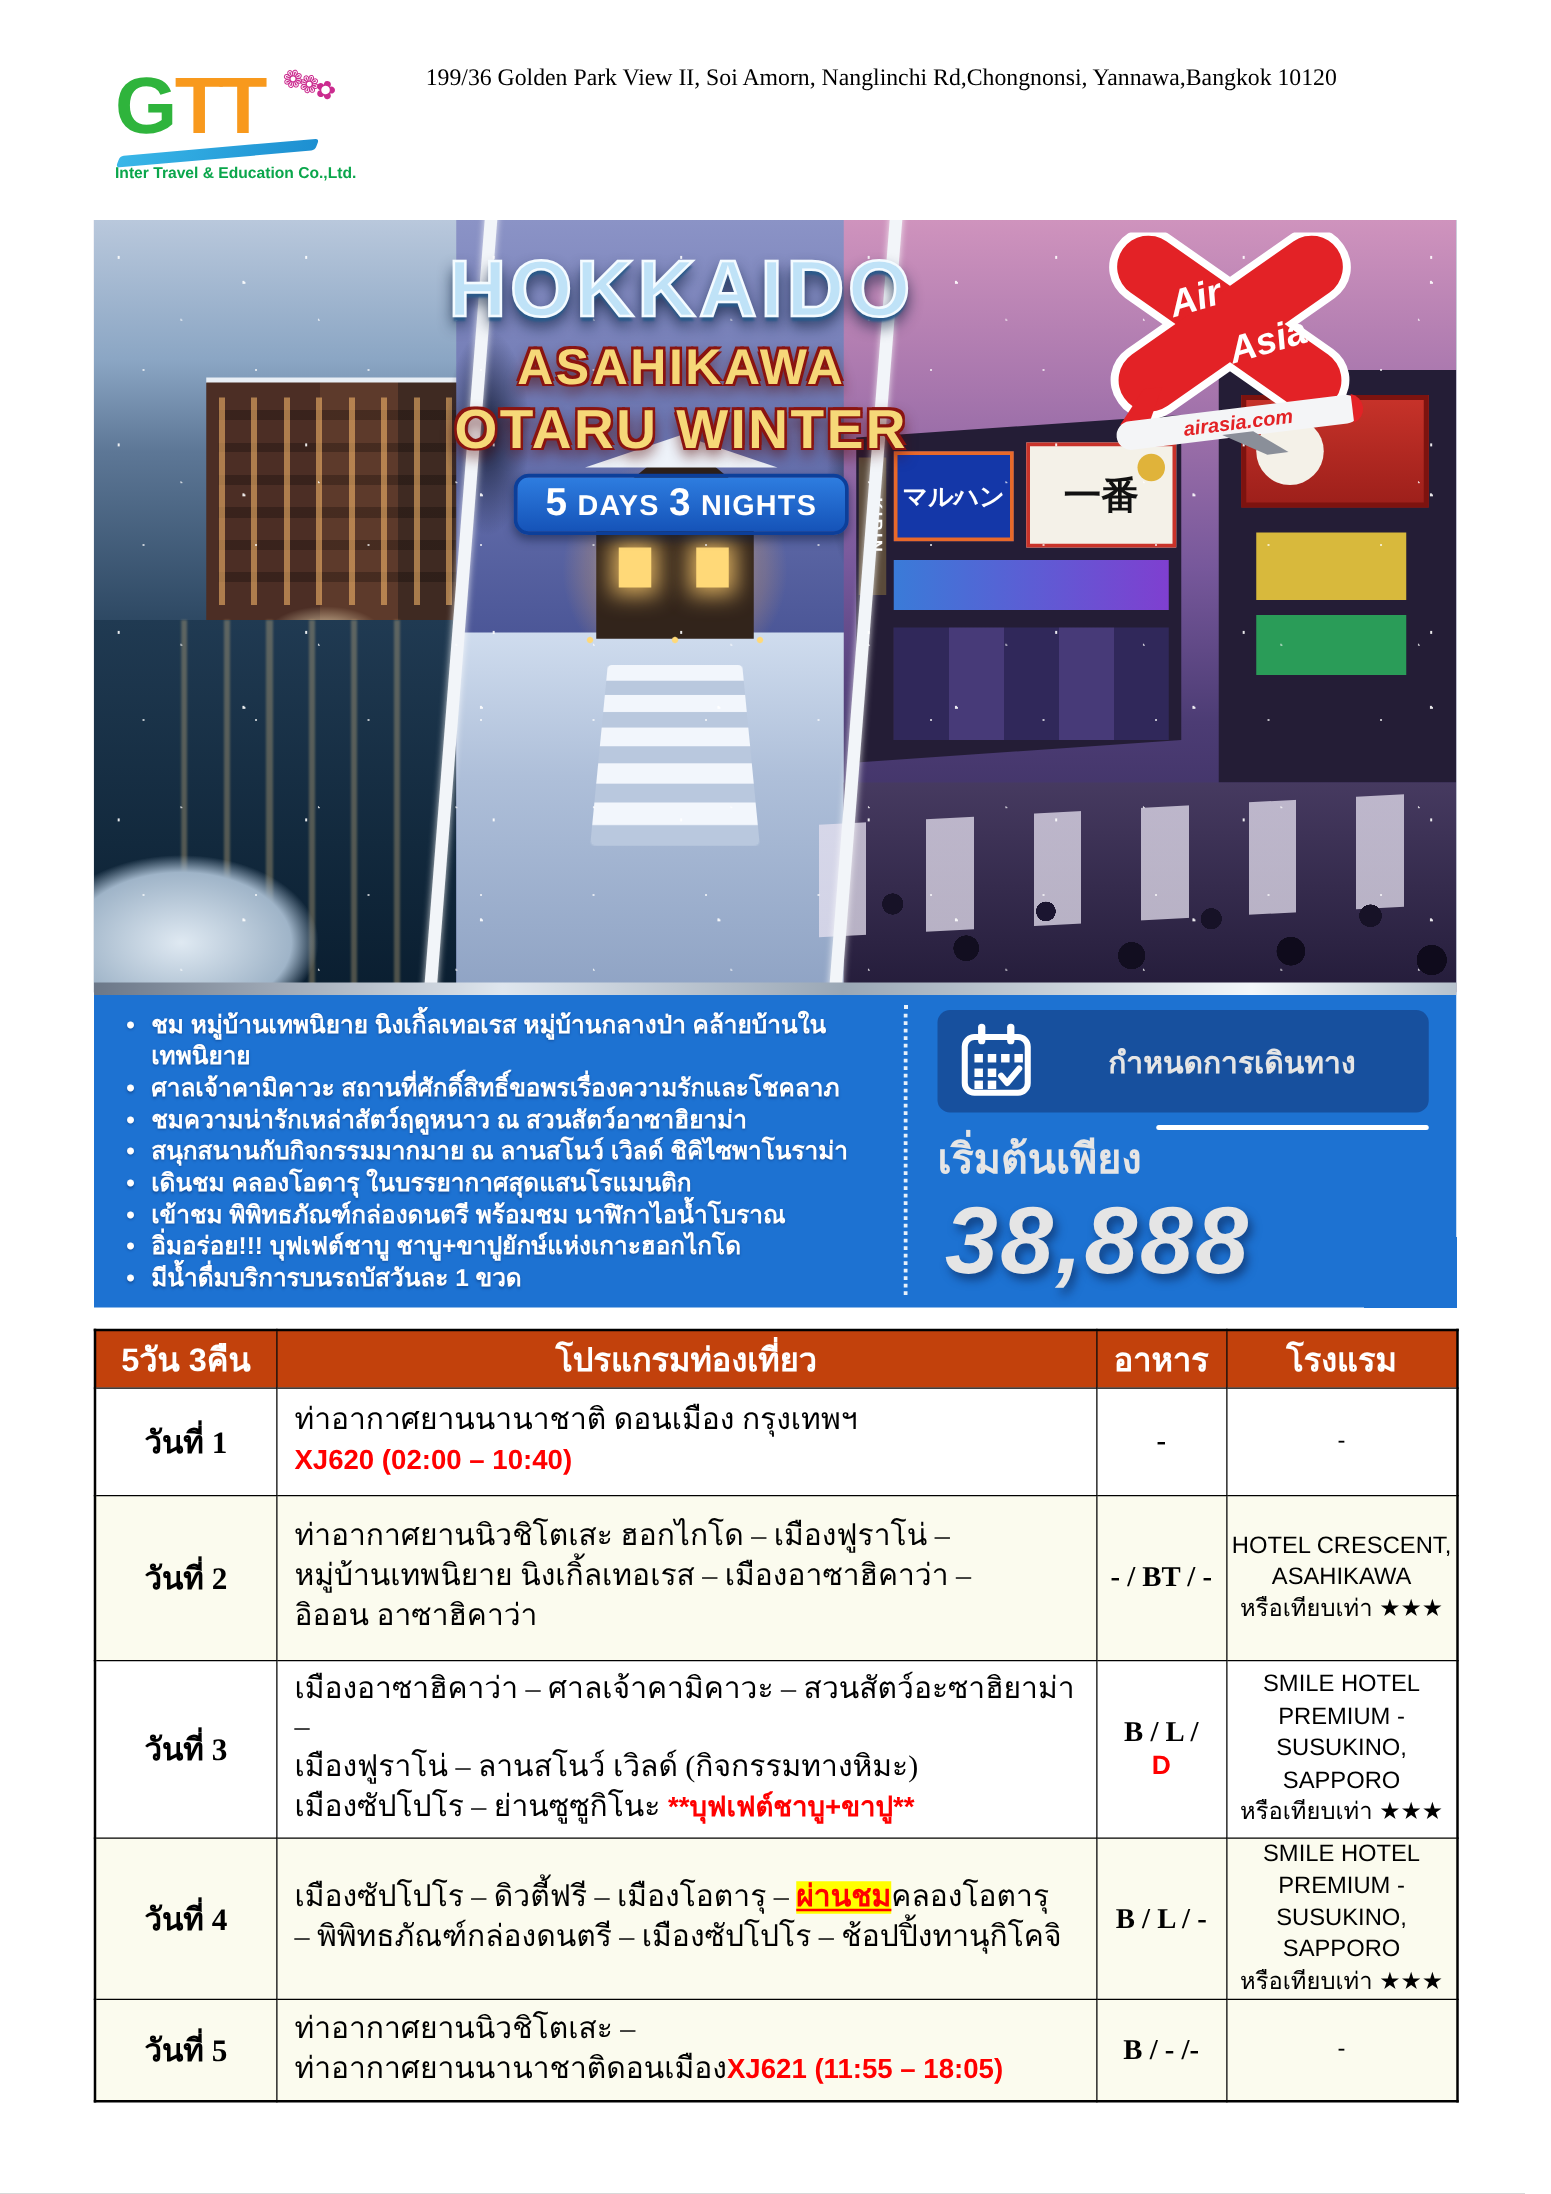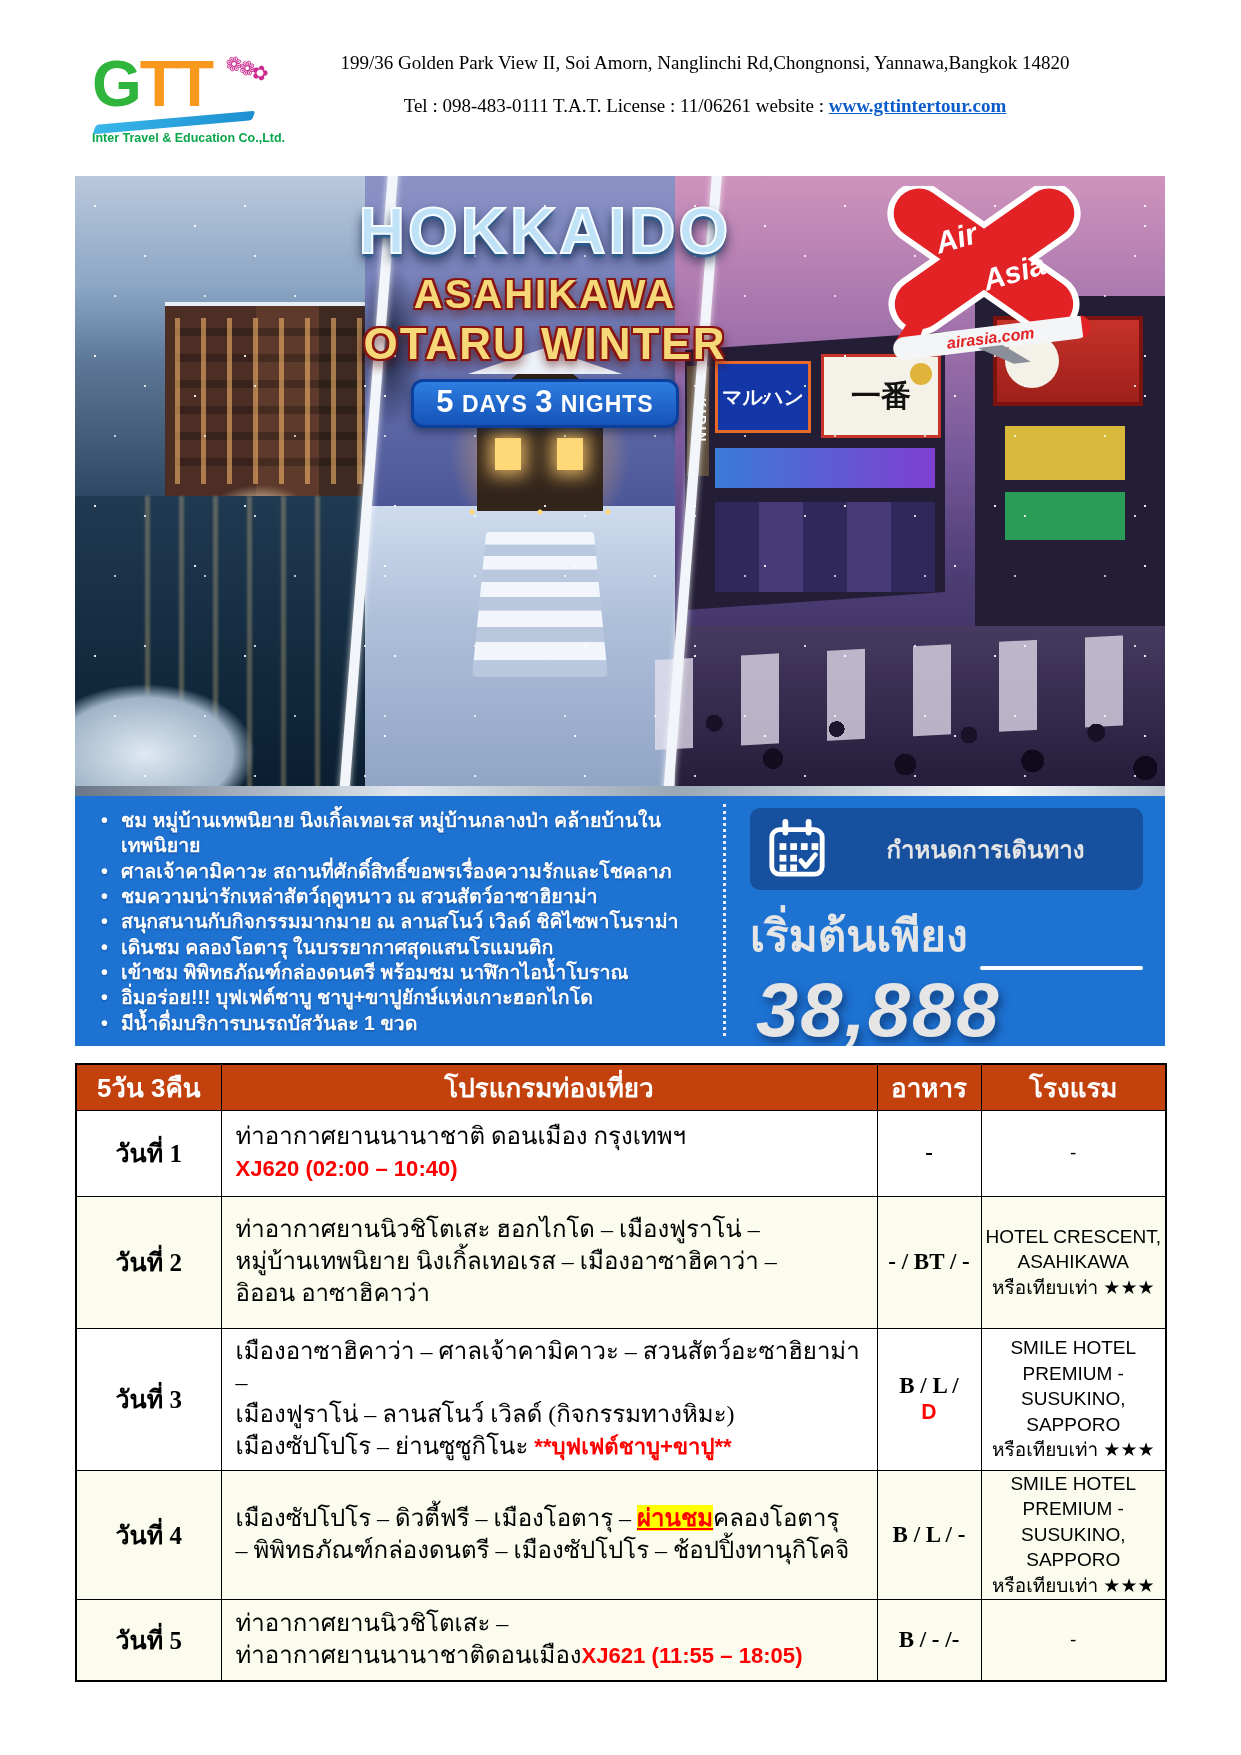--- a/index.html
+++ b/index.html
@@ -133,21 +133,21 @@
   .hl-list li { position:relative; padding-left:24px; color:#fff; font-weight:700; font-size:19.5px; line-height:1.3;
     text-shadow:0 1px 2px rgba(0,30,80,.4); }
   .hl-list li:before { content:"•"; position:absolute; left:4px; }
   .vdots { border-left:3px dotted rgba(255,255,255,.9); margin:10px 0; }
   .offer { flex:1; padding:14px 22px 0 24px; color:#e5e5e5; }
   .sched { display:flex; align-items:center; gap:16px; background:#17509e; border-radius:10px; padding:10px 16px; }
   .cal { width:62px; height:62px; flex:none; }
   .sched-txt { text-align:center; flex:1; }
   .sched-l1 { font-size:24px; font-weight:600; }
   .sched-l2 { font-size:26px; font-weight:600; margin-top:2px; }
-  .from { display:flex; align-items:flex-end; gap:12px; margin-top:10px; font-size:44px; font-weight:800; }
+  .from { display:flex; align-items:flex-start; gap:12px; margin-top:10px; font-size:33px; font-weight:800; }
   .from:after { content:""; flex:1; height:4px; background:#fff; border-radius:2px; }
   .price { font-size:76px; font-weight:800; font-style:italic; letter-spacing:2px; line-height:1; margin:2px 0 0 6px;
     text-shadow:3px 5px 8px rgba(12,35,80,.6); }
 
   
   .tour { position:absolute; left:75px; top:1063px; width:1090px; border-collapse:collapse; table-layout:fixed;
     font-family:"Liberation Serif", serif; }
   .tour th, .tour td { border:1.6px solid #000; }
   .tour { border:2.5px solid #000; }
   .tour th { background:#c2410c; color:#fff; font-size:26px; font-weight:700; height:46px; font-family:"Liberation Sans", sans-serif; }
@@ -170,22 +170,21 @@
 
   <div class="logo">
     <div class="logo-row">
       <span class="lg-g">G</span><span class="lg-t">TT</span>
       <span class="lg-flowers">❁❁✿</span>
     </div>
     <div class="lg-brush"></div>
     <div class="lg-caption">Inter Travel &amp; Education Co.,Ltd.</div>
   </div>
   <div class="head-text">
-    <p class="addr">199/36 Golden Park View II, Soi Amorn, Nanglinchi Rd,Chongnonsi, Yannawa,Bangkok 14820</p>
-    <p class="tel"><span>Tel : 098-483-0111 T.A.T. License : 11/06261 website : </span><a href="#">www.gttintertour.com</a></p>
+    <p class="addr">199/36 Golden Park View II, Soi Amorn, Nanglinchi Rd,Chongnonsi, Yannawa,Bangkok 10120</p>
   </div>
 
   <section class="banner">
     <div class="collage">
 
       <div class="panel-left">
         <div class="pl-buildings"></div>
         <div class="pl-glow"></div>
         <div class="pl-water"></div>
         <div class="pl-snowbank"></div>

